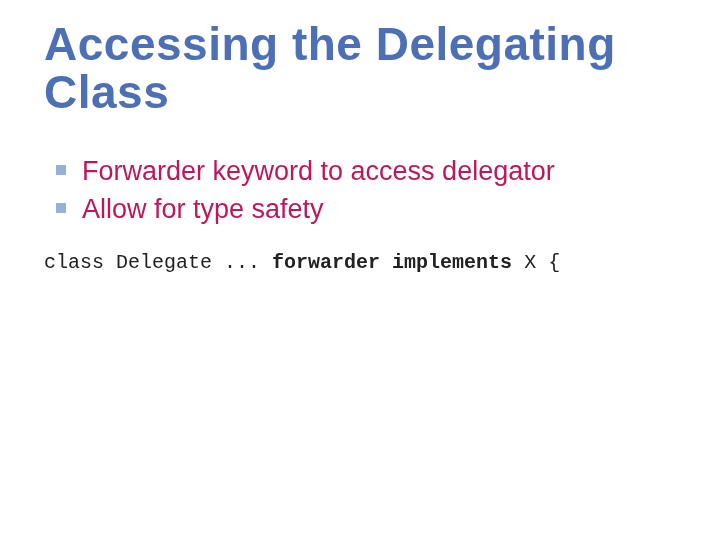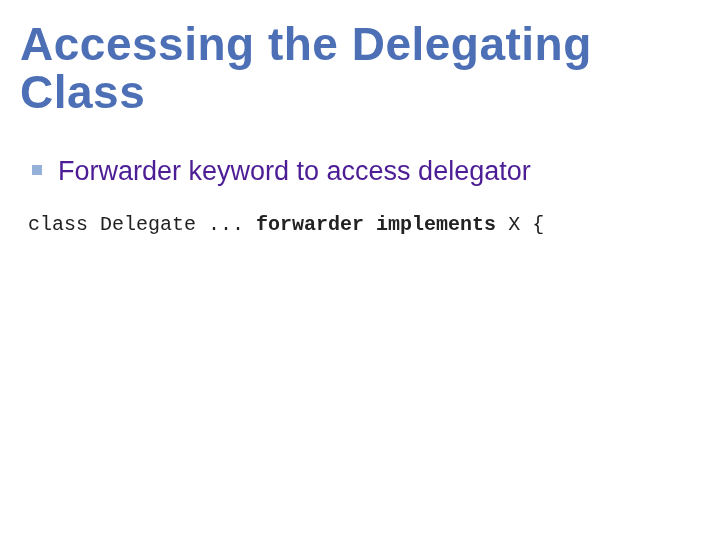--- a/index.html
+++ b/index.html
@@ -9,73 +9,74 @@
     height: 540px;
     background: #ffffff;
     font-family: Arial, Helvetica, sans-serif;
     color: #222;
     overflow: hidden;
   }
   .slide {
     box-sizing: border-box;
     width: 720px;
     height: 540px;
-    padding: 12px 40px 20px 20px;
+    padding: 12px 40px 20px 44px;
     position: relative;
   }
   .title {
     color: #4c6fb5;
     font-size: 46px;
     font-weight: 700;
     line-height: 1.05;
     margin: 8px 0 36px 0;
     letter-spacing: 0.5px;
   }
   ul.bullets {
     list-style: none;
     margin: 0 0 24px 0;
     padding: 0;
   }
   ul.bullets li {
     position: relative;
     padding-left: 38px;
     font-size: 27px;
     line-height: 1.35;
-    color: #4c1d95;
+    color: #be185d;
     margin: 2px 0;
   }
   ul.bullets li::before {
     content: "";
     position: absolute;
     left: 12px;
     top: 0.45em;
     width: 10px;
     height: 10px;
     background: #95b1d9;
   }
   .code-line {
     font-family: "Courier New", Courier, monospace;
     font-size: 20px;
     color: #222;
-    margin: 10px 0 28px 8px;
+    margin: 10px 0 28px 0;
     white-space: nowrap;
   }
   .code-line .kw {
     font-weight: 700;
   }
 </style>
 </head>
 <body>
 
 <div class="slide">
 
   <h1 class="title">Accessing the Delegating Class</h1>
 
   <ul class="bullets">
     <li>Forwarder keyword to access delegator</li>
+    <li>Allow for type safety</li>
   </ul>
 
   <div class="code-line">
     <span>class Delegate ... </span><span class="kw">forwarder</span><span> </span><span class="kw">implements</span><span> X {</span>
   </div>
 
 
 </div>
 
 </body></html>

